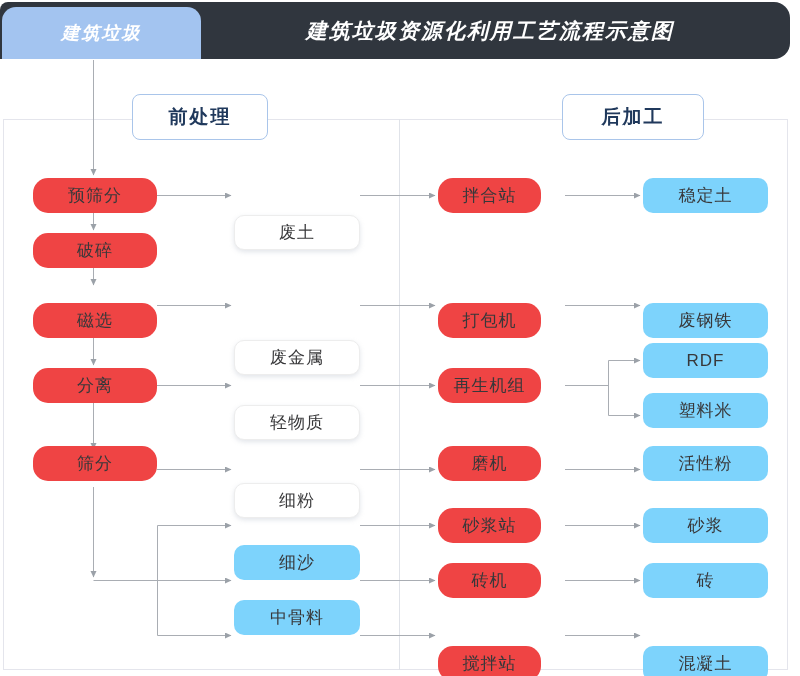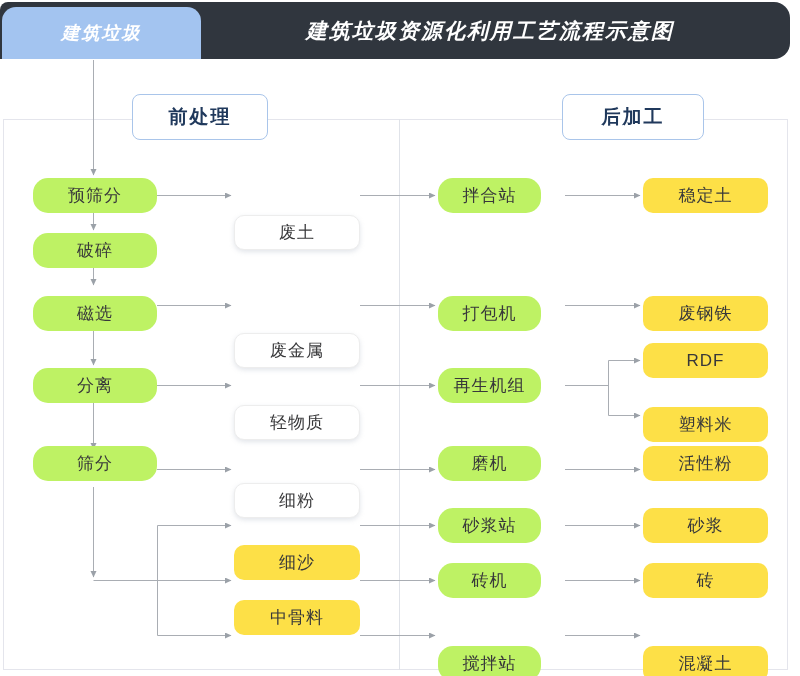--- a/index.html
+++ b/index.html
@@ -40,29 +40,29 @@
     color:#20395c;font-size:19px;font-weight:bold;letter-spacing:2px;z-index:3;
   }
   .sec-pre{left:132px;width:136px;}
   .sec-post{left:562px;width:142px;}
   
   .box{
     position:absolute;height:35px;border-radius:10px;box-sizing:border-box;
     display:flex;align-items:center;justify-content:center;
     font-size:17px;color:#38383a;letter-spacing:1px;z-index:2;
   }
-  .blue{background:#bef264;border-radius:15px;}
-  .yellow{background:#fde047;}
+  .blue{background:#ef4444;border-radius:15px;}
+  .yellow{background:#7dd3fc;}
   .white{background:#fff;border:1px solid #ededed;box-shadow:0 2px 5px rgba(150,160,180,.28);}
   .c1{left:33px;width:124px;}
   .c2{left:234px;width:126px;margin-top:37px;}
   .c3{left:438px;width:103px;}
   .c4{left:643px;width:125px;}
-  .r1{top:178px}.r2{top:233px}.r3{top:296px}.rrdf{top:343px}.r4{top:368px}
-  .rpl{top:407px}.r5{top:446px}.r6{top:508px}.r7{top:563px}.r8{top:646px}
+  .r1{top:178px}.r2{top:233px}.r3{top:303px}.rrdf{top:343px}.r4{top:368px}
+  .rpl{top:393px}.r5{top:446px}.r6{top:508px}.r7{top:563px}.r8{top:646px}
   
   .connectors{position:absolute;left:0;top:0;z-index:1;}
 </style>
 </head>
 <body>
 
 <div class="title-bar">
   <div class="title-text">建筑垃圾资源化利用工艺流程示意图</div>
 </div>
 <div class="tab">建筑垃圾</div>

